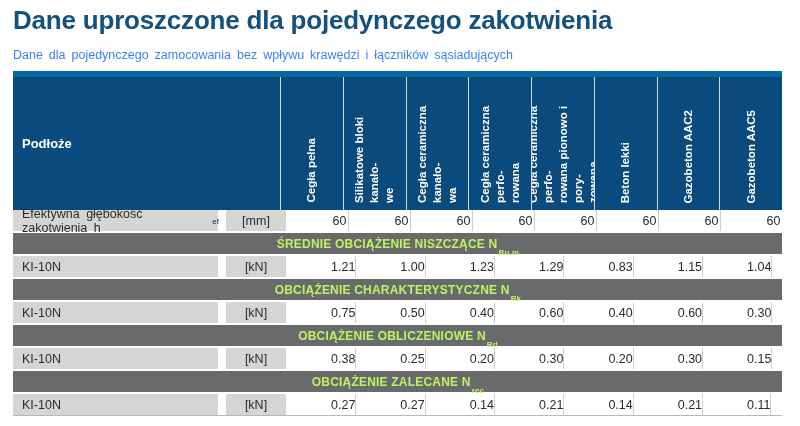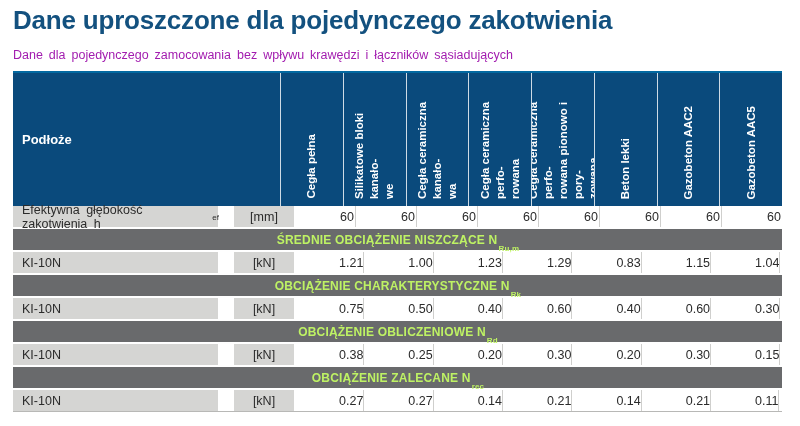--- a/index.html
+++ b/index.html
@@ -16,25 +16,25 @@
     -webkit-font-smoothing:antialiased;
   }
   .page{padding:5px 0 0 13px;border-radius:7px;}
   .title{
     margin:0 0 9px 0;
     font-size:26px;font-weight:bold;color:var(--title_blue);
     letter-spacing:-0.2px;
   }
   .subtitle{
     margin:12px 0 9px 0;
-    font-size:12.5px;color:#a21caf;word-spacing:2.5px;
+    font-size:12.5px;color:#3b82f6;word-spacing:2.5px;
   }
   .table{
     width:769px;
-    border-top:2px solid #0369a1;
+    border-top:6px solid #0369a1;
     border-bottom:1px solid #b8b8b6;
   }
   
   .thead{
     display:flex;height:133px;background:var(--header_blue);
   }
   .corner{
     width:267px;flex:0 0 267px;
     display:flex;align-items:center;
     padding-left:9px;
@@ -56,21 +56,21 @@
   }
   
   .row{
     display:flex;height:21px;margin-bottom:2px;
     font-size:12.5px;color:#2b2b2b;background:#fff;
   }
   .lbl{
     width:205px;flex:0 0 205px;
     background:var(--label_gray);
     display:flex;align-items:center;
-    padding-left:9px;margin-right:16px;
+    padding-left:9px;margin-right:8px;
     word-spacing:3px;
   }
   .unit{
     width:60px;flex:0 0 60px;
     background:var(--label_gray);
     display:flex;align-items:center;justify-content:center;
     margin-right:1px;
   }
   .val{
     flex:1 1 0;

